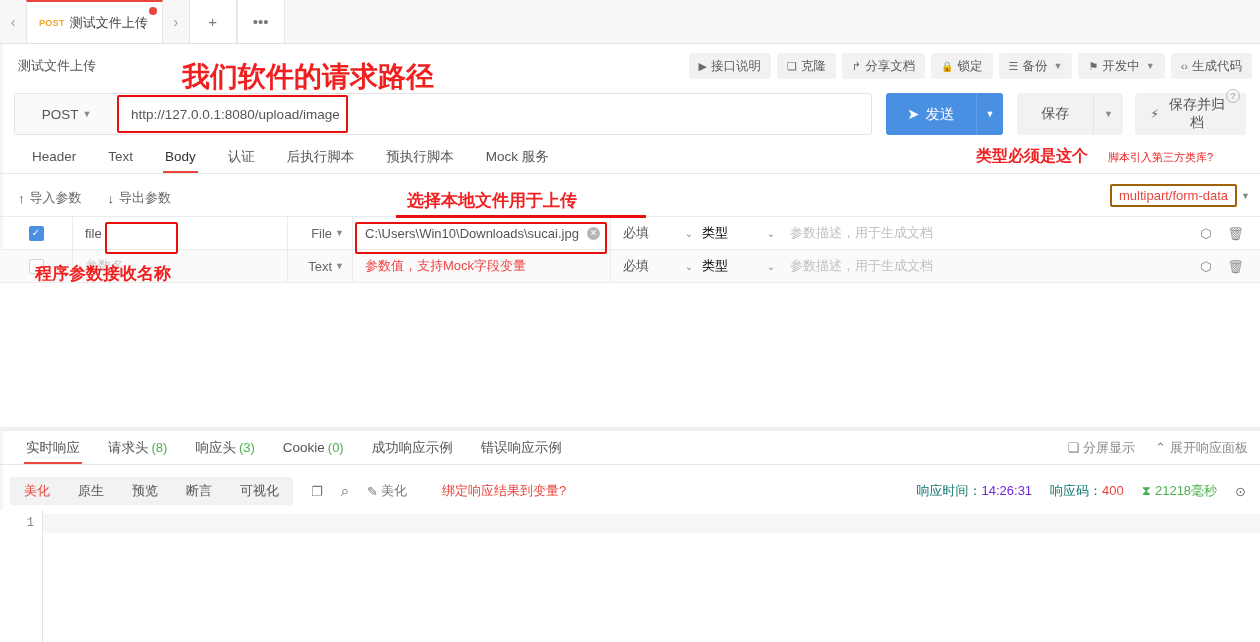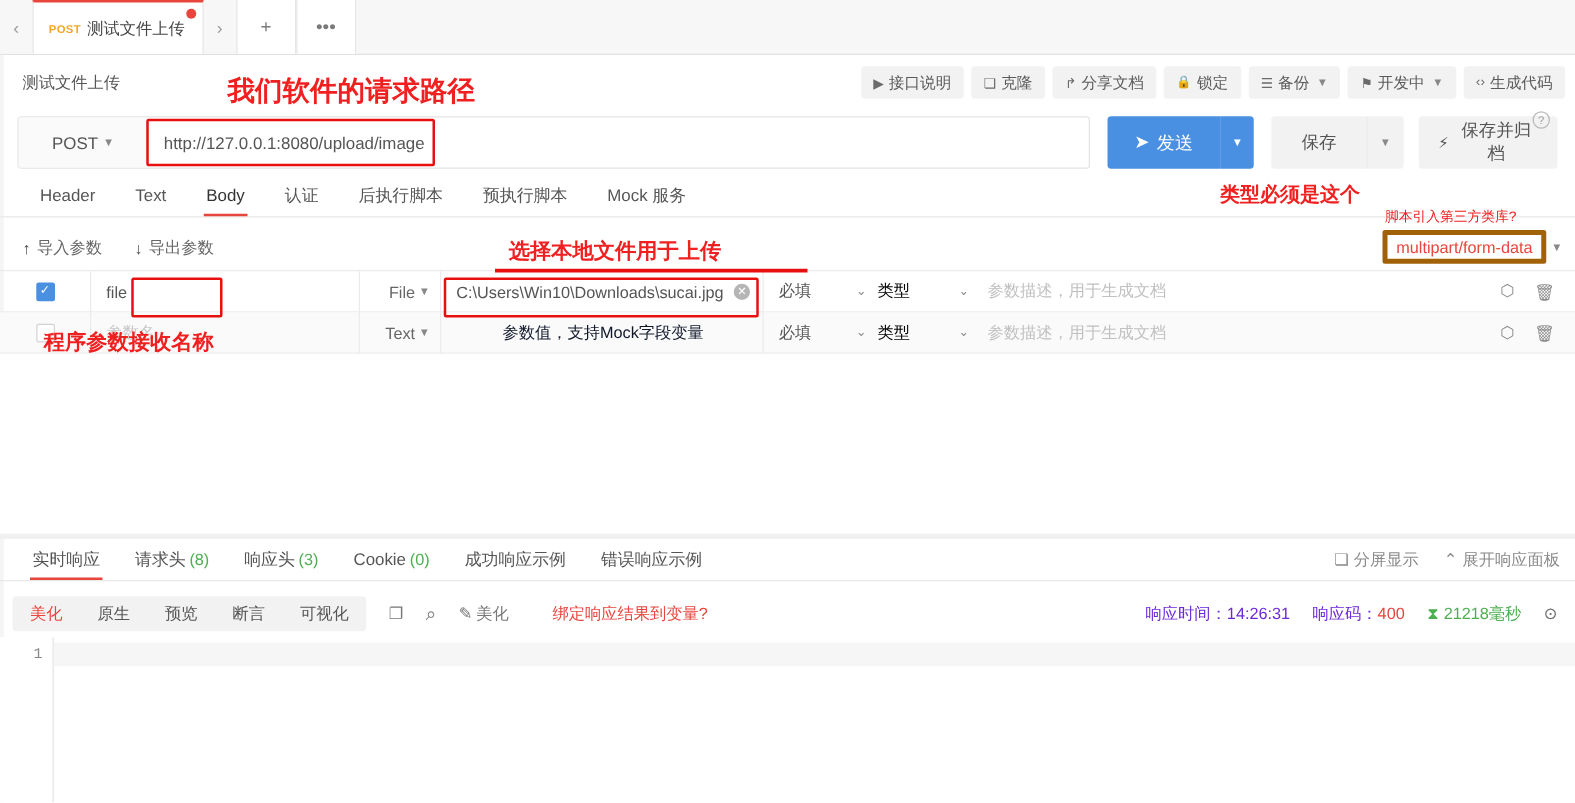--- a/index.html
+++ b/index.html
@@ -143,21 +143,21 @@
   .ptool {
     display:flex; align-items:center; gap: 5px; margin-right: 26px;
     font-size: 13px; color: #666; cursor:pointer;
   }
   .ptool .ar { color: #4a4a4a; font-size: 13px; }
   .ctype-wrap {
     position:absolute; right: 10px; top: 4px;
     display:flex; align-items:center; gap: 4px;
   }
   .ctype-box {
-    border: 4px solid #a16207; border-radius: 2px; padding: 2px 7px;
+    border: 2px solid #a16207; border-radius: 2px; padding: 2px 7px;
     font-size: 13px; color: #e8453c;
   }
   .ctype-caret { font-size: 9px; color: #888; }
 
   
   .ptable {
     position: absolute; top: 216px; left: 0; width: 1260px;
     border-top: 1px solid #ebebeb;
   }
   .prow {
@@ -182,21 +182,21 @@
     width: 65px; height: 33px; display:flex; align-items:center; justify-content:flex-end;
     padding-right: 8px; gap: 3px; font-size: 13px; color: #666;
     border-left: 1px solid #ebebeb;
   }
   .c-type .caret { font-size: 9px; color:#888; }
   .c-val {
     width: 258px; height: 33px; display:flex; align-items:center;
     padding: 0 10px 0 12px; border-left: 1px solid #ebebeb; position: relative;
   }
   .val-text { font-size: 13px; color: #555; flex: 1; }
-  .val-ph { font-size: 13px; color: #0f172a; flex: 1; text-align: center; }
+  .val-ph { font-size: 13px; color: #ef4444; flex: 1; }
   .clear-x {
     width: 13px; height: 13px; border-radius: 50%; background: #b5b5b5;
     color: #fff; font-size: 9px; display:flex; align-items:center; justify-content:center;
   }
   .c-req {
     width: 66px; height: 33px; display:flex; align-items:center; padding-left: 12px;
     font-size: 13px; color: #555; border-left: 1px solid #ebebeb;
   }
   .c-req-caret { width: 26px; display:flex; align-items:center; justify-content:center;
     font-size: 10px; color: #8a8a8a; }
@@ -233,21 +233,21 @@
   }
   .seg {
     height: 28px; background:#f2f2f2; border-radius: 3px; display:flex; align-items:center;
   }
   .seg .s { padding: 0 14px; font-size: 13px; color:#555; line-height: 28px; cursor:pointer; }
   .seg .s.on { color: #e8453c; }
   .vtools { display:flex; align-items:center; gap: 18px; margin-left: 18px; }
   .vtools .vi { font-size: 13px; color:#777; display:flex; align-items:center; gap:3px; cursor:pointer; }
   .bindvar { margin-left: 35px; font-size: 13px; color:#e8453c; cursor:pointer; }
   .vstat { margin-left:auto; display:flex; align-items:center; gap: 18px; padding-right: 14px; font-size: 13px; }
-  .vstat .lbl { color:#6d28d9; }
+  .vstat .lbl { color:#0f766e; }
   .vstat .green { color:#6d28d9; }
   .vstat .red { color:#e8453c; }
   .vstat .ms { display:flex; align-items:center; gap:4px; color:#4caf50; }
 
   
   .editor { position:absolute; top: 510px; left: 0; width: 1260px; height: 132px; background:#fff; display:flex; }
   .gutter {
     width: 43px; height: 132px; background:#fff; border-right: 1px solid #e4e4e4;
     text-align: right; padding-right: 8px; padding-top: 6px;
     font-family: "Liberation Mono", "DejaVu Sans Mono", monospace;
@@ -506,24 +506,24 @@
   </div>
 
   <div class="editor">
     <div class="gutter">1</div>
     <div class="codearea">
       <div class="codeline1"></div>
     </div>
   </div>
 
   <div class="rbox" style="left:117px; top:95px; width:231px; height:38px;"></div>
-  <div class="anno" style="left:182px; top:58px; font-size:22px;">我们软件的请求路径</div>
+  <div class="anno" style="left:182px; top:58px; font-size:28px;">我们软件的请求路径</div>
 
   <div class="anno" style="left:976px; top:146px; font-size:16px;">类型必须是这个</div>
-  <div class="anno" style="left:1108px; top:166px; font-size:11px; font-weight:400;">脚本引入第三方类库?</div>
+  <div class="anno" style="left:1108px; top:150px; font-size:11px; font-weight:400;">脚本引入第三方类库?</div>
 
   <div class="anno" style="left:407px; top:189px; font-size:17px;">选择本地文件用于上传</div>
   <div class="runderline" style="left:396px; top:215px; width:250px;"></div>
 
   <div class="rbox" style="left:105px; top:222px; width:73px; height:32px;"></div>
 
   <div class="rbox" style="left:355px; top:222px; width:252px; height:32px;"></div>
 
   <div class="anno" style="left:35px; top:262px; font-size:17px;">程序参数接收名称</div>
 

